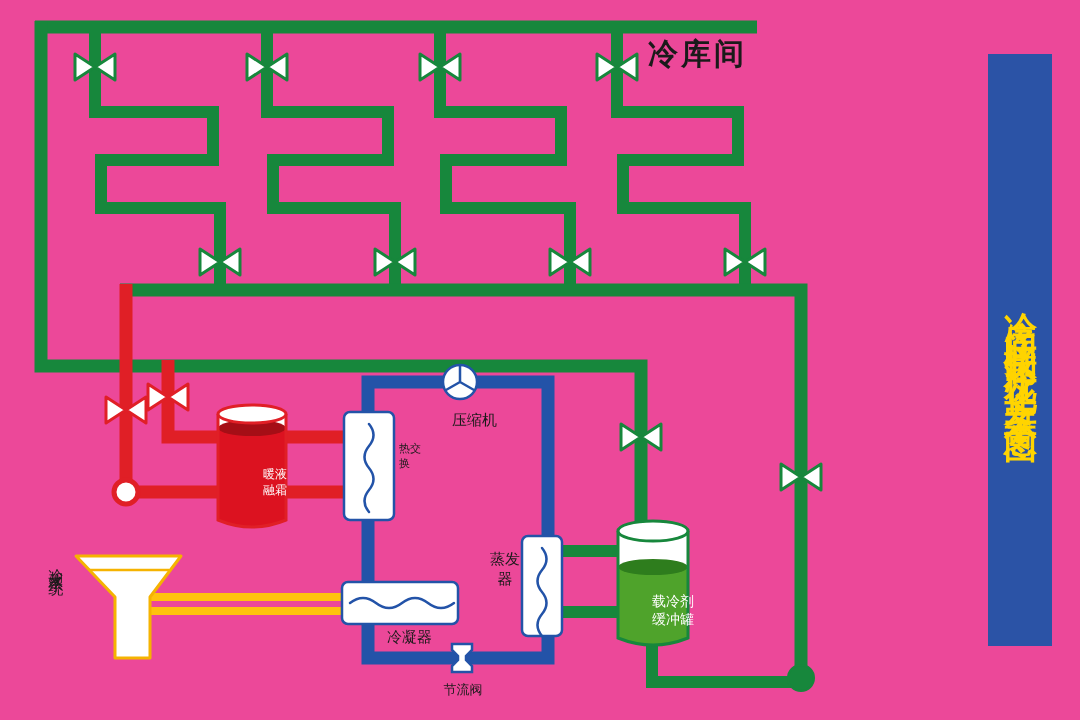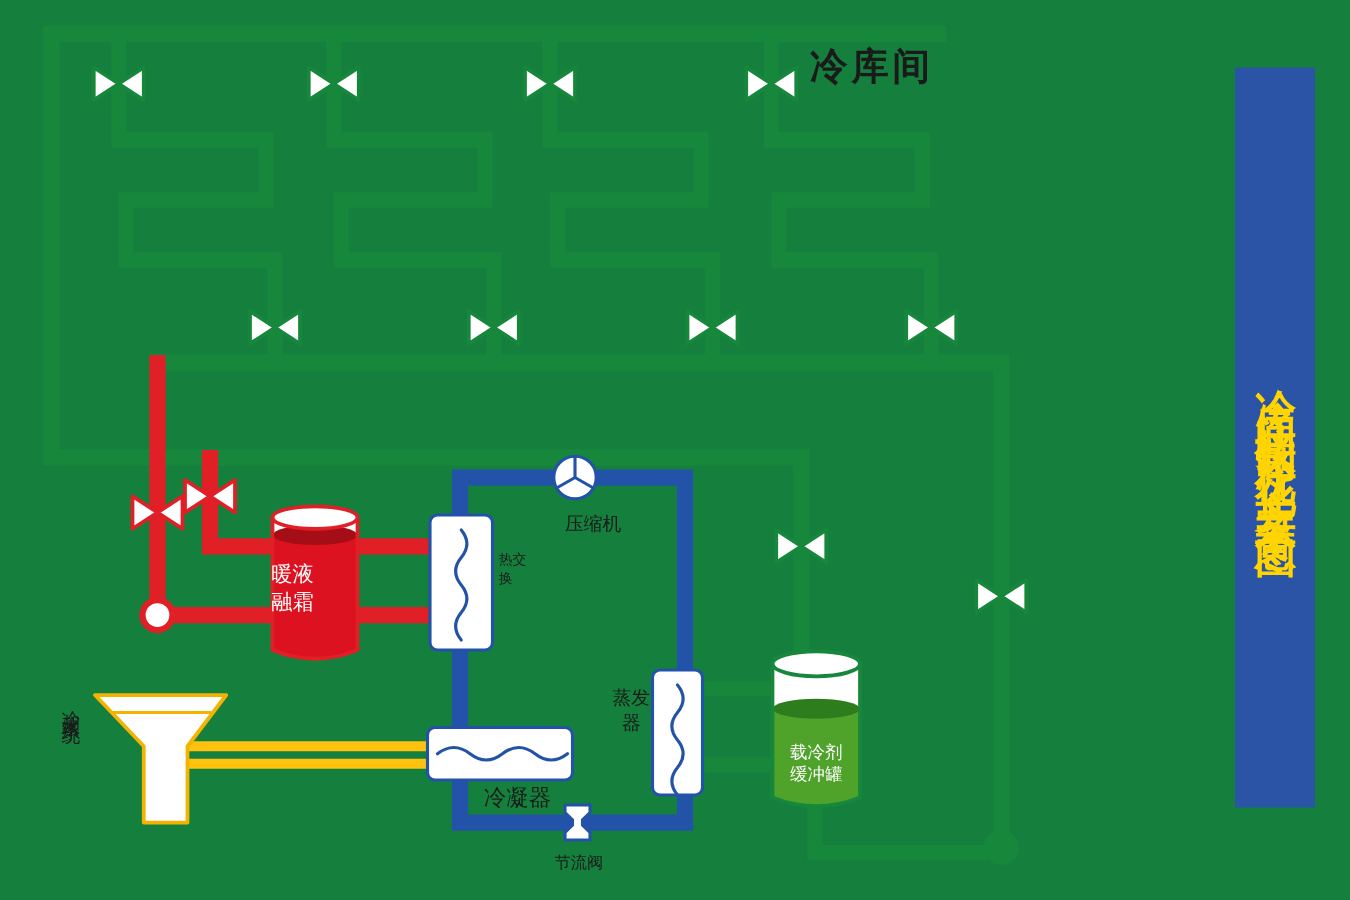--- a/index.html
+++ b/index.html
@@ -4,21 +4,21 @@
 <style>
   :root{
     --c-pipe_green:#17873C; --c-pipe_red:#E01F26; --c-pipe_blue:#2353A8;
     --c-pipe_yellow:#FFC20E; --c-funnel_outline:#F5B301;
     --c-banner_bg:#2B53A6; --c-banner_text:#FFD400;
     --c-tank_red_liquid:#DC1220; --c-tank_red_surface:#A50E16;
     --c-tank_green_liquid:#4FA32B; --c-tank_green_surface:#2E7D1D;
     --c-label_dark:#1A1A1A;
   }
   html,body{margin:0;padding:0;background:#fff;}
-  .stage{position:relative;width:1080px;height:720px;background:#15803d;overflow:hidden;
+  .stage{position:relative;width:1080px;height:720px;background:#ec4899;overflow:hidden;
          font-family:"Liberation Sans",sans-serif;}
   svg{position:absolute;left:0;top:0;}
   .pipe{fill:none;stroke-linejoin:miter;stroke-linecap:butt;}
   .g{stroke:var(--c-pipe_green);} .r{stroke:var(--c-pipe_red);}
   .b{stroke:var(--c-pipe_blue);} .y{stroke:var(--c-pipe_yellow);}
   .w13{stroke-width:13;} .w12{stroke-width:12;} .w8{stroke-width:8;}
   .eq{fill:#fff;stroke:var(--c-pipe_blue);stroke-width:2.5;}
   .wave{fill:none;stroke:var(--c-pipe_blue);stroke-width:2.5;stroke-linecap:round;}
   .valve-tri{fill:#fff;stroke:currentColor;stroke-width:3;stroke-linejoin:round;}
   .vg{color:var(--c-pipe_green);} .vr{color:var(--c-pipe_red);}
@@ -30,26 +30,26 @@
   .tkliq-r{fill:var(--c-tank_red_liquid);} .tksur-r{fill:var(--c-tank_red_surface);}
   .tkout-r{fill:none;stroke:var(--c-pipe_red);stroke-width:3;}
   .tktop-r{fill:#fff;stroke:var(--c-pipe_red);stroke-width:3;}
   .tkliq-g{fill:var(--c-tank_green_liquid);} .tksur-g{fill:var(--c-tank_green_surface);}
   .tkout-g{fill:none;stroke:var(--c-pipe_green);stroke-width:3;}
   .tktop-g{fill:#fff;stroke:var(--c-pipe_green);stroke-width:3;}
   .lbl{position:absolute;color:var(--c-label_dark);white-space:pre-line;line-height:1.32;}
   .lbl-title{left:648px;top:34px;font-size:30px;font-weight:600;letter-spacing:3px;}
   .lbl-compressor{left:425px;top:410px;width:72px;text-align:right;font-size:15px;}
   .lbl-hx{left:399px;top:441px;font-size:11px;}
-  .lbl-defrost{left:217px;top:449px;width:70px;text-align:left;font-size:17px;color:#fff;}
+  .lbl-defrost{left:217px;top:467px;width:70px;text-align:right;font-size:12px;color:#fff;}
   .lbl-coolwater{left:46px;top:556px;font-size:15px;writing-mode:vertical-rl;text-orientation:upright;letter-spacing:3px;}
-  .lbl-condenser{left:387px;top:627px;font-size:18px;}
+  .lbl-condenser{left:387px;top:627px;font-size:15px;}
   .lbl-throttle{left:434px;top:681px;width:58px;text-align:center;font-size:13px;}
   .lbl-evap{left:489px;top:549px;width:32px;text-align:center;font-size:15px;}
-  .lbl-coolant{left:612px;top:592px;width:82px;text-align:center;font-size:14px;color:#fff;}
+  .lbl-coolant{left:612px;top:592px;width:82px;text-align:right;font-size:14px;color:#fff;}
   .banner{position:absolute;left:988px;top:54px;width:64px;height:592px;
           background:var(--c-banner_bg);display:flex;align-items:center;justify-content:center;}
   .banner-text{writing-mode:vertical-rl;text-orientation:upright;color:var(--c-banner_text);
                font-size:33px;font-weight:bold;letter-spacing:10px;}
 </style>
 </head>
 <body>
 
 <div class="stage">
 

